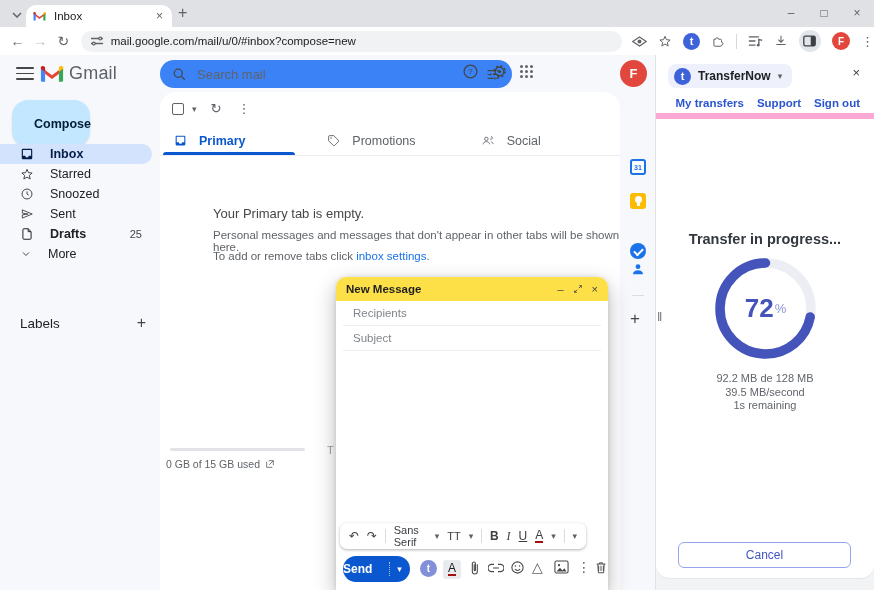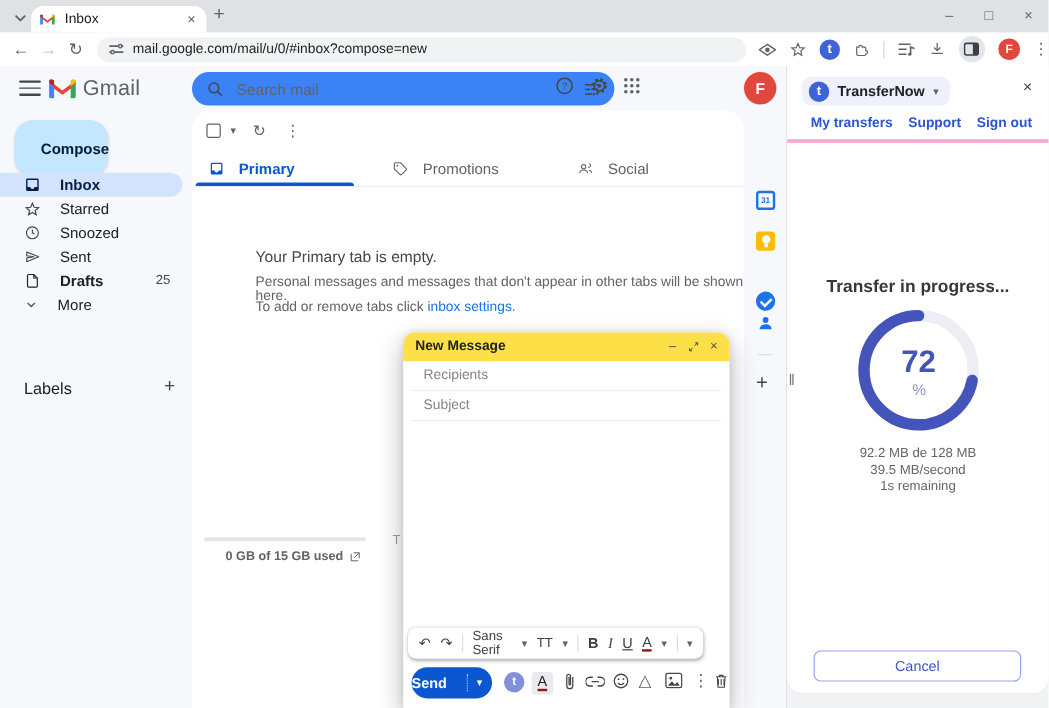--- a/index.html
+++ b/index.html
@@ -81,21 +81,21 @@
   .tabs { position:absolute; left:0; top:34px; right:0; height:30px; display:flex; border-bottom:1px solid #eceef1; }
   .gtab { flex:1; display:flex; align-items:center; gap:12px; padding-left:14px; font-size:12.5px; color:#5f6368; position:relative; }
   .gtab.active { color:var(--gmail-accent,#0b57d0); font-weight:bold; }
   .gtab-underline { position:absolute; left:3px; right:18px; bottom:0; height:3px;
                     background:var(--gmail-accent,#0b57d0); border-radius:3px 3px 0 0; }
   .empty1 { position:absolute; left:53px; top:114px; font-size:13px; color:#444746; }
   .empty2 { position:absolute; left:53px; top:137px; font-size:11.5px; color:#5f6368; }
   .empty3 { position:absolute; left:53px; top:158px; font-size:11.5px; color:#5f6368; }
   .empty3 a { color:#1a73e8; text-decoration:none; }
   .quota-bar { position:absolute; left:10px; top:356px; width:135px; height:3px; background:#e1e3e6; border-radius:2px; }
-  .quota-text { position:absolute; left:28px; top:366px; font-size:10.5px; color:#5f6368; display:flex; align-items:center; gap:5px;font-weight:bold; }
+  .quota-text { position:absolute; left:6px; top:366px; font-size:10.5px; color:#5f6368; display:flex; align-items:center; gap:5px; }
   .footer-partial { position:absolute; left:167px; top:352px; font-size:11px; color:#9aa0a6; }
 
   
   .strip { position:absolute; left:621px; top:37px; width:34px; bottom:0; }
   .strip-item { position:absolute; left:9px; width:16px; height:16px; }
   .cal-icon { background:#fff; border:2px solid #1a73e8; border-radius:3px; color:#1a73e8;
               font-size:7px; font-weight:bold; display:flex; align-items:center; justify-content:center; }
   .keep-icon { background:#fbbc04; border-radius:3px; position:relative; }
   .keep-icon::before { content:""; position:absolute; left:4.5px; top:3px; width:7px; height:7px; border-radius:50%; background:#fff; }
   .keep-icon::after { content:""; position:absolute; left:6.5px; top:9.5px; width:3px; height:3px; background:#fff; }
@@ -136,26 +136,26 @@
   
   .tn-panel { position:absolute; left:655px; top:55px; width:219px; height:535px; background:#f1f3f4;
               border-left:1px solid #e0e2e6; }
   .tn-card { position:absolute; left:0; top:0; right:0; bottom:11px; background:#fff; border-radius:0 0 14px 14px;
              border-bottom:1px solid #e4e7eb; }
   .tn-header { position:absolute; left:12px; top:9px; height:24px; background:#eef1fb; border-radius:8px;
                display:flex; align-items:center; gap:7px; padding:0 10px 0 6px; }
   .tn-name { font-size:12px; color:#202124; font-weight:bold; }
   .tn-close { position:absolute; right:14px; top:10px; font-size:13px; color:#3c4043; }
   .tn-links { position:absolute; left:0; right:0; top:42px; height:22px; display:flex; justify-content:flex-end;
-              gap:13px; padding-right:14px; border-bottom:3px solid #f9a8d4; font-size:11.5px; }
+              gap:13px; padding-right:14px; border-bottom:6px solid #f9a8d4; font-size:11.5px; }
   .tn-links a { color:var(--link-blue,#2b55d0); text-decoration:none; font-weight:bold; }
   .tn-title { position:absolute; left:0; right:0; top:176px; text-align:center; font-size:14.5px;
               font-weight:bold; color:#33383f; }
   .ring-wrap { position:absolute; left:56px; top:200px; width:107px; height:107px; }
-  .ring-label { position:absolute; inset:0; display:flex; align-items:center; justify-content:center;flex-direction:column; }
+  .ring-label { position:absolute; inset:0; display:flex; align-items:center; justify-content:center; }
   .ring-num { font-size:26px; font-weight:bold; color:var(--transfernow-indigo,#4454ba); }
   .ring-pct { font-size:13px; color:#8a93d8; margin-left:1px; }
   .tn-stats { position:absolute; left:0; right:0; top:317px; text-align:center; font-size:11px;
               color:#61656b; line-height:13.5px; }
   .tn-cancel { position:absolute; left:22px; right:23px; top:487px; height:26px; background:#fff;
                border:1px solid #97a4ef; border-radius:6px; color:#4255c4; font-size:12px;
                display:flex; align-items:center; justify-content:center; }
   .tn-drag { position:absolute; left:1px; top:254px; font-size:13px; color:#6f7378; letter-spacing:-1px; }
 </style>
 </head>

